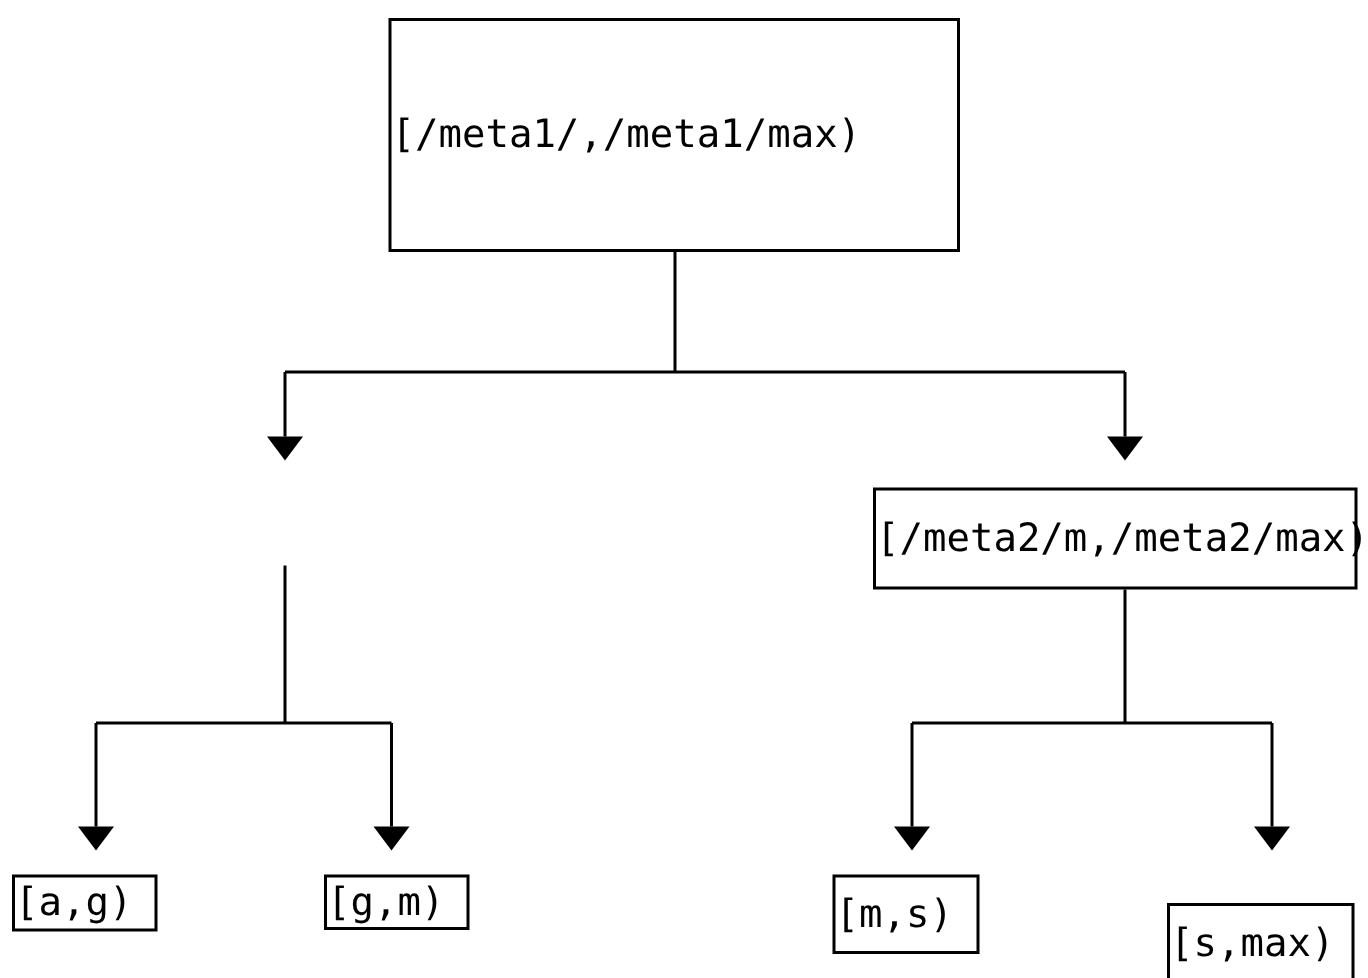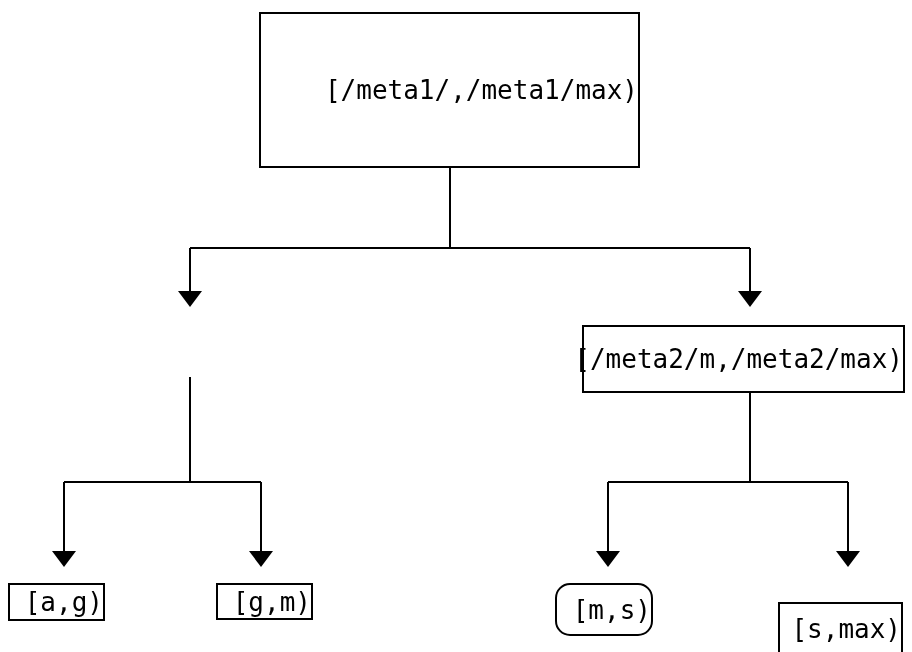--- a/index.html
+++ b/index.html
@@ -34,31 +34,31 @@
   .arrowhead {
     fill: var(--line-color);
     stroke: none;
   }
   .node {
     position: absolute;
     border: 2px solid var(--line-color);
     background: var(--node-bg);
     display: flex;
     align-items: center;
-    justify-content: flex-end;
+    justify-content: flex-start;
     color: var(--text-color);
     font-size: 26px;
     white-space: nowrap;
   }
   .node-root      { left: 259px; top: 12px;  width: 381px; height: 156px; }
   .node-l2-left   { left: 22px;  top: 325px; width: 326px; height: 52px;  }
   .node-l2-right  { left: 582px; top: 325px; width: 323px; height: 68px;  }
   .node-leaf-ag   { left: 8px;   top: 583px; width: 97px;  height: 38px;  }
   .node-leaf-gm   { left: 216px; top: 583px; width: 97px;  height: 37px;  }
-  .node-leaf-ms   { left: 555px; top: 583px; width: 98px;  height: 53px; border-radius: 15px;  }
+  .node-leaf-ms   { left: 555px; top: 583px; width: 98px;  height: 53px;  }
   .node-leaf-smax { left: 778px; top: 602px; width: 125px; height: 53px;  }
 </style>
 </head>
 <body>
 
 <div class="canvas">
 
   <svg class="edges-svg" viewBox="0 0 912 652" xmlns="http://www.w3.org/2000/svg">
 
     <path class="edge-line" d="M450 168 V248 M190 248 H750 M190 248 V291 M750 248 V291"></path>

